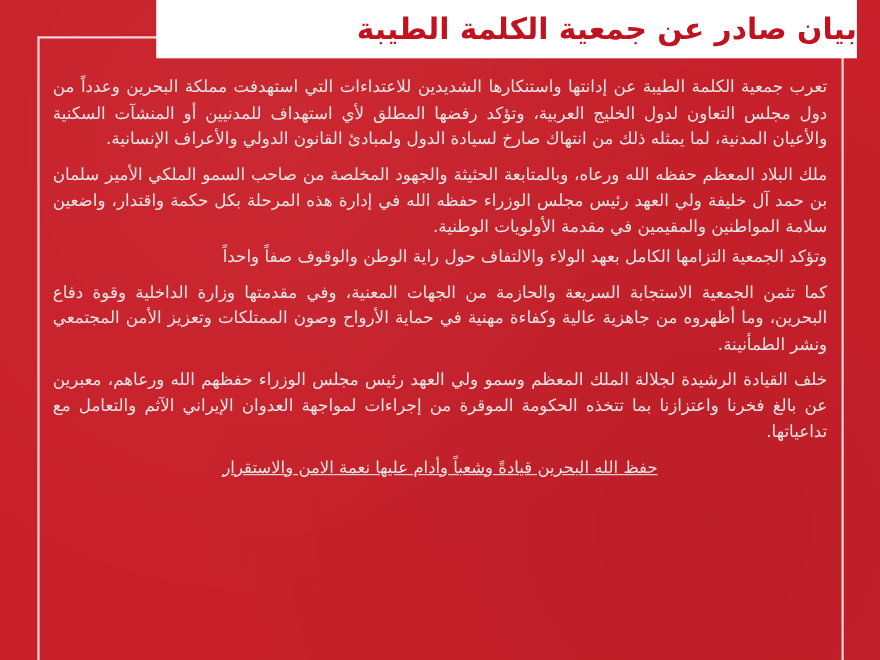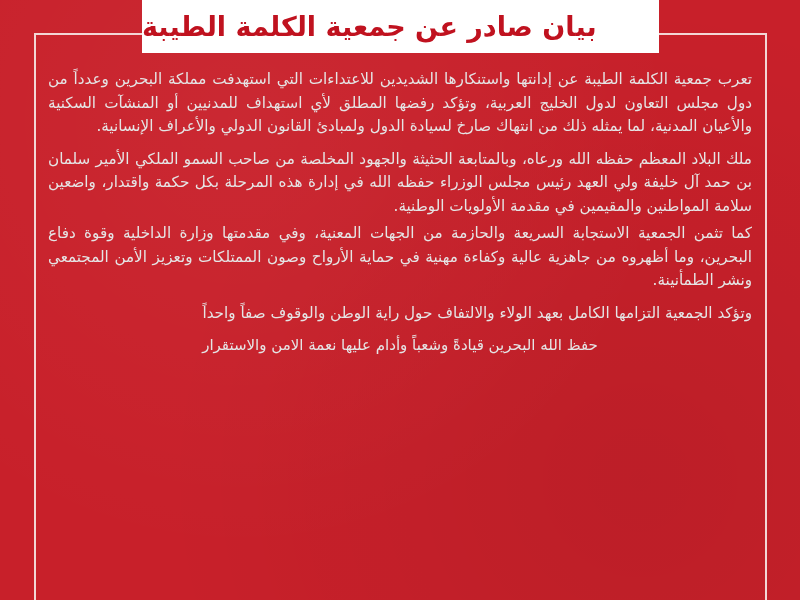--- a/index.html
+++ b/index.html
@@ -16,23 +16,23 @@
       radial-gradient(circle at 80% 80%, rgba(0,0,0,0.06), transparent 60%);
   }
   .frame {
     position: absolute;
     left: 34px; top: 33px; width: 733px; height: 600px;
     border: 2px solid #f3d6d6;
     box-sizing: border-box;
   }
   .title-box {
     position: absolute;
-    left: 142px; top: 0; width: 517px; height: 53px;
+    left: 142px; top: 0; width: 598px; height: 53px;
     background: #ffffff;
-    display: flex; align-items: center; justify-content: flex-start;
+    display: flex; align-items: center; justify-content: flex-end; padding-left: 39px;
   }
   .title {
     direction: rtl;
     color: #c0121f;
     font-weight: bold;
     font-size: 27px;
     white-space: nowrap;
   }
   .body-text {
     position: absolute;
@@ -42,31 +42,33 @@
     font-size: 15.2px;
     line-height: 23.5px;
   }
   .para { margin: 0 0 9px 0; text-align-last: right; }
   .para.tight { margin-bottom: 4px; }
   .para.spaced { line-height: 36px; margin-bottom: 0; }
   .closing {
     text-align: center; text-align-last: center;
     margin-top: 3px;
     font-size: 15px;
+    text-decoration: underline;
   }
 </style>
 </head>
 <body>
 
 <div class="bg-noise"></div>
 <div class="frame"></div>
 
 <div class="title-box">
   <div class="title">بيان صادر عن جمعية الكلمة الطيبة</div>
 </div>
 
 <div class="body-text">
   <p class="para">تعرب جمعية الكلمة الطيبة عن إدانتها واستنكارها الشديدين للاعتداءات التي استهدفت مملكة البحرين وعدداً من دول مجلس التعاون لدول الخليج العربية، وتؤكد رفضها المطلق لأي استهداف للمدنيين أو المنشآت السكنية والأعيان المدنية، لما يمثله ذلك من انتهاك صارخ لسيادة الدول ولمبادئ القانون الدولي والأعراف الإنسانية.</p>
   <p class="para tight">ملك البلاد المعظم حفظه الله ورعاه، وبالمتابعة الحثيثة والجهود المخلصة من صاحب السمو الملكي الأمير سلمان بن حمد آل خليفة ولي العهد رئيس مجلس الوزراء حفظه الله في إدارة هذه المرحلة بكل حكمة واقتدار، واضعين سلامة المواطنين والمقيمين في مقدمة الأولويات الوطنية.</p>
+  <p class="para">وتؤكد الجمعية التزامها الكامل بعهد الولاء والالتفاف حول راية الوطن والوقوف صفاً واحداً</p>
   <p class="para">كما تثمن الجمعية الاستجابة السريعة والحازمة من الجهات المعنية، وفي مقدمتها وزارة الداخلية وقوة دفاع البحرين، وما أظهروه من جاهزية عالية وكفاءة مهنية في حماية الأرواح وصون الممتلكات وتعزيز الأمن المجتمعي ونشر الطمأنينة.</p>
-  <p class="para">وتؤكد الجمعية التزامها الكامل بعهد الولاء والالتفاف حول راية الوطن والوقوف صفاً واحداً</p>
+  <p class="para">خلف القيادة الرشيدة لجلالة الملك المعظم وسمو ولي العهد رئيس مجلس الوزراء حفظهم الله ورعاهم، معبرين عن بالغ فخرنا واعتزازنا بما تتخذه الحكومة الموقرة من إجراءات لمواجهة العدوان الإيراني الآثم والتعامل مع تداعياتها.</p>
   <p class="para closing">حفظ الله البحرين قيادةً وشعباً وأدام عليها نعمة الامن والاستقرار</p>
 </div>
 
 </body></html>

